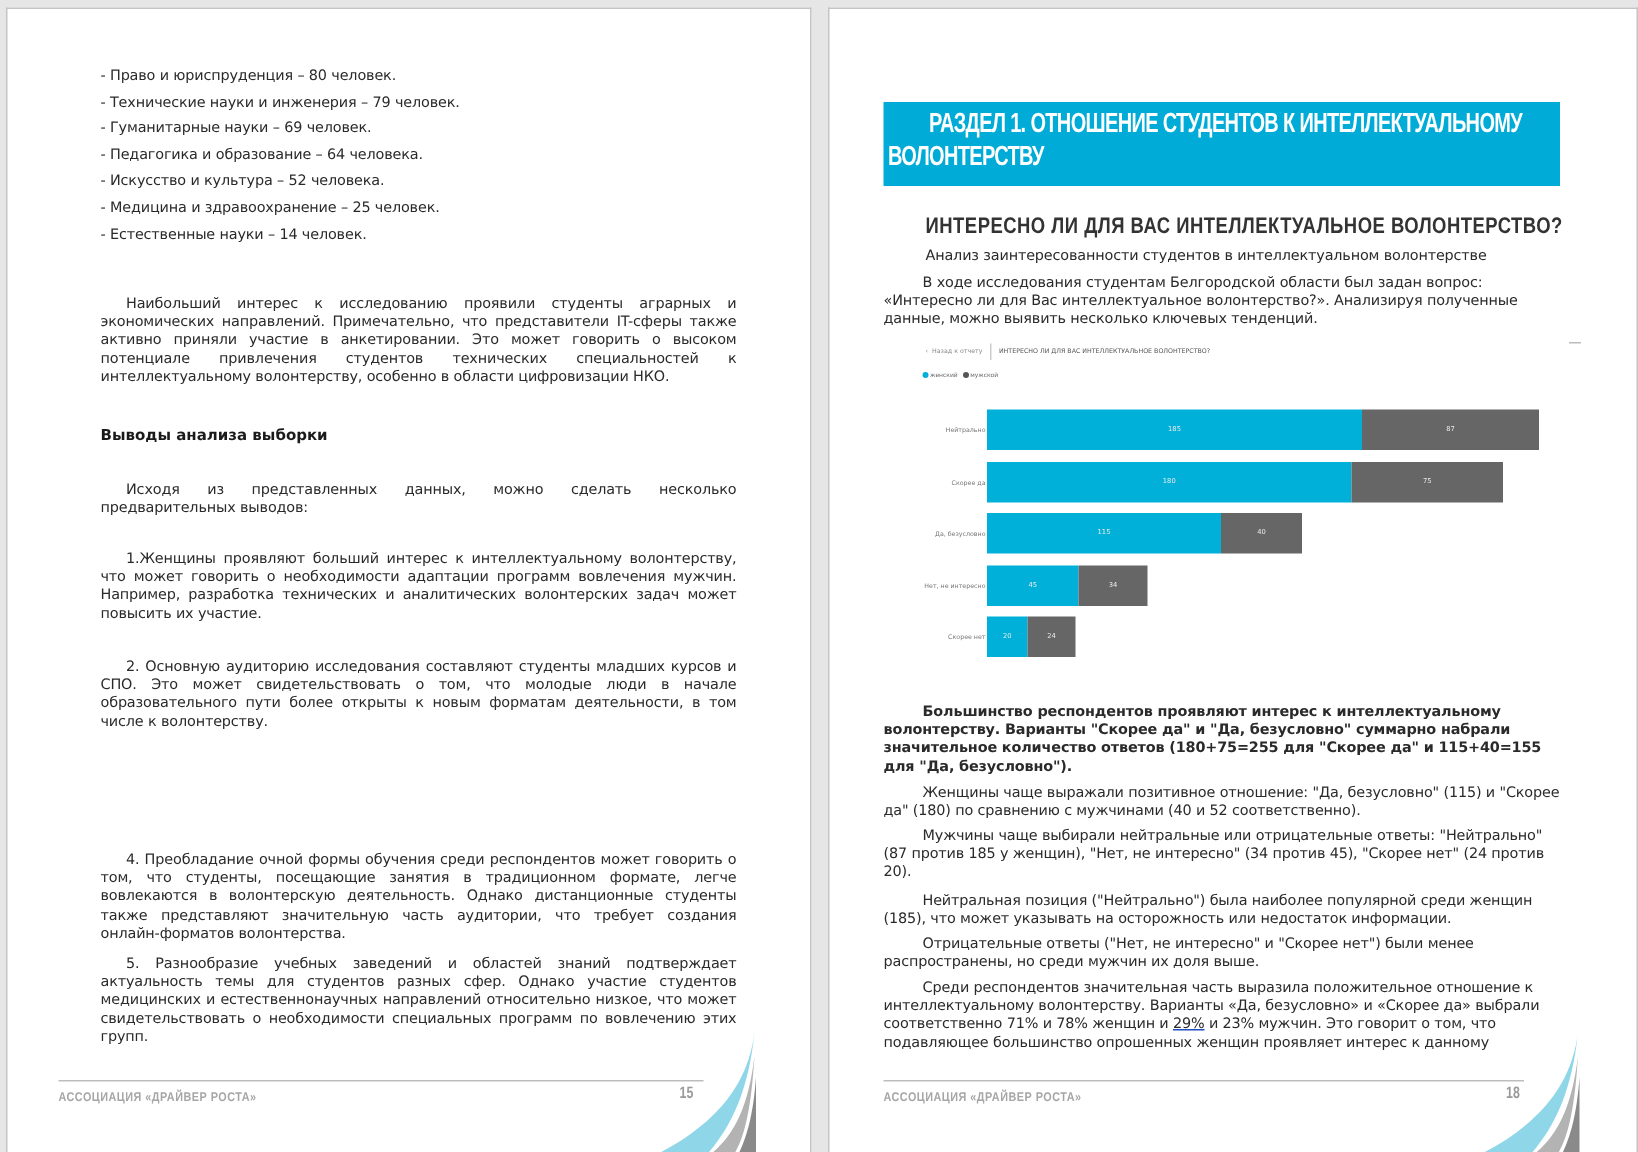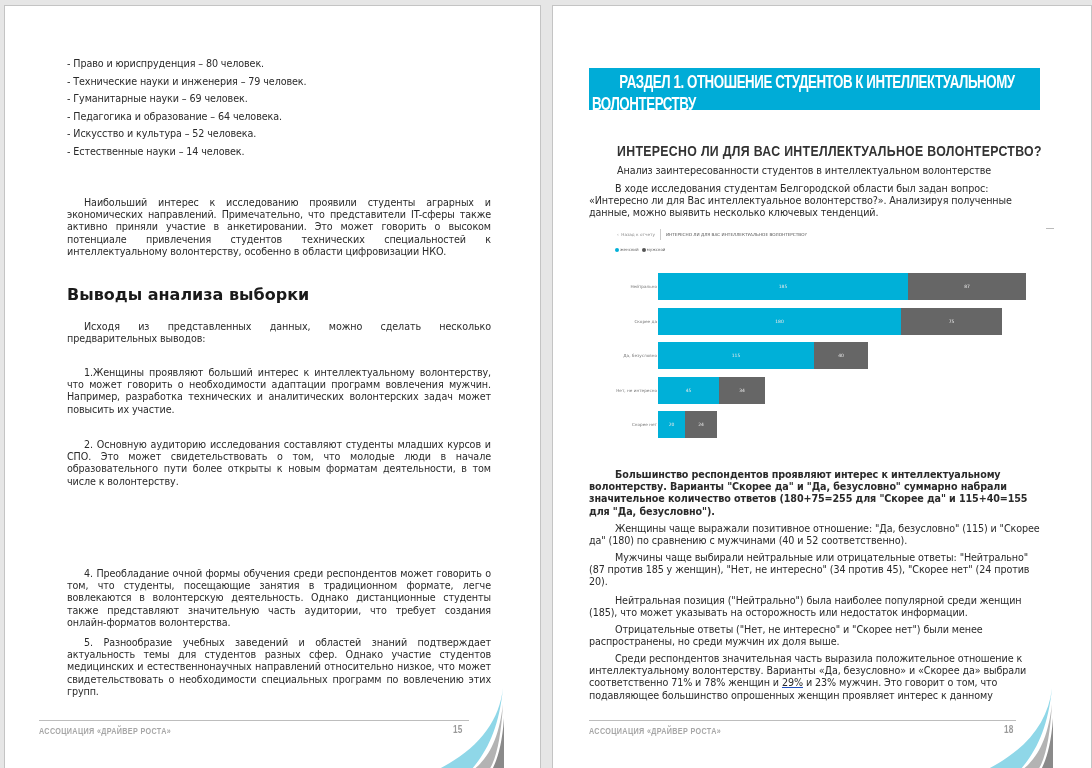--- a/index.html
+++ b/index.html
@@ -25,48 +25,48 @@
 
   .body-text {
     font-size: 9.6px;
     line-height: 12.2px;
     color: #2a2a2a;
     letter-spacing: -0.1px;
   }
   .justify { text-align: justify; text-align-last: left; }
 
   
-  .list { position: absolute; left: 62px; top: 52px; width: 420px; }
+  .list { position: absolute; left: 62px; top: 39px; width: 420px; }
   .list li { list-style: none; height: 17.6px; }
   .lp { position: absolute; left: 62px; width: 424px; }
   .lp .indent { display: inline-block; width: 17px; }
   .subhead {
     position: absolute; left: 62px; top: 279px;
-    font-weight: bold; font-size: 16px; color: #1a1a1a;
+    font-weight: bold; font-size: 10px; color: #1a1a1a;
   }
 
   
   .footer-line { position: absolute; height: 1px; background: #bdbdbd; }
   .footer-org {
     position: absolute;
     font-family: "Liberation Sans", sans-serif;
     font-weight: bold; font-size: 8.4px; letter-spacing: 0.4px;
     color: #a6a6a6; transform: scaleX(0.86); transform-origin: left center;
   }
   .footer-num {
     position: absolute;
     font-family: "Liberation Sans", sans-serif;
     font-weight: bold; font-size: 11px; color: #9a9a9a;
     transform: scaleX(0.75); transform-origin: right center;
   }
   .corner { position: absolute; }
 
   
   .section-banner {
-    position: absolute; left: 36px; top: 62px; width: 451px; height: 42px;
+    position: absolute; left: 36px; top: 62px; width: 451px; height: 56px;
     background: #00acd7;
   }
   .section-banner .t {
     position: absolute; left: 3px; top: 3px; width: 620px;
     font-family: "Liberation Sans", sans-serif; font-weight: bold;
     color: #fff; font-size: 18.5px; line-height: 22px;
     transform: scaleX(0.72); transform-origin: left top;
     text-indent: 38px; letter-spacing: -0.6px;
   }
   .q-title {
@@ -102,20 +102,21 @@
 </head>
 <body>
 
 <div class="page" id="page-left">
   <ul class="list body-text">
     <li>- Право и юриспруденция – 80 человек.</li>
     <li>- Технические науки и инженерия – 79 человек.</li>
     <li>- Гуманитарные науки – 69 человек.</li>
     <li>- Педагогика и образование – 64 человека.</li>
     <li>- Искусство и культура – 52 человека.</li>
+    <li>- Медицина и здравоохранение – 25 человек.</li>
     <li>- Естественные науки – 14 человек.</li>
   </ul>
 
   <p class="lp body-text justify" style="top:191px;"><span class="indent"></span><span>Наибольший интерес к исследованию проявили студенты аграрных и экономических направлений. Примечательно, что представители IT-сферы также активно приняли участие в анкетировании. Это может говорить о высоком потенциале привлечения студентов технических специальностей к интеллектуальному волонтерству, особенно в области цифровизации НКО.</span></p>
 
   <div class="subhead">Выводы анализа выборки</div>
 
   <p class="lp body-text justify" style="top:315px;"><span class="indent"></span><span>Исходя из представленных данных, можно сделать несколько предварительных выводов:</span></p>
 
   <p class="lp body-text justify" style="top:361px;"><span class="indent"></span><span>1.Женщины проявляют больший интерес к интеллектуальному волонтерству, что может говорить о необходимости адаптации программ вовлечения мужчин. Например, разработка технических и аналитических волонтерских задач может повысить их участие.</span></p>

